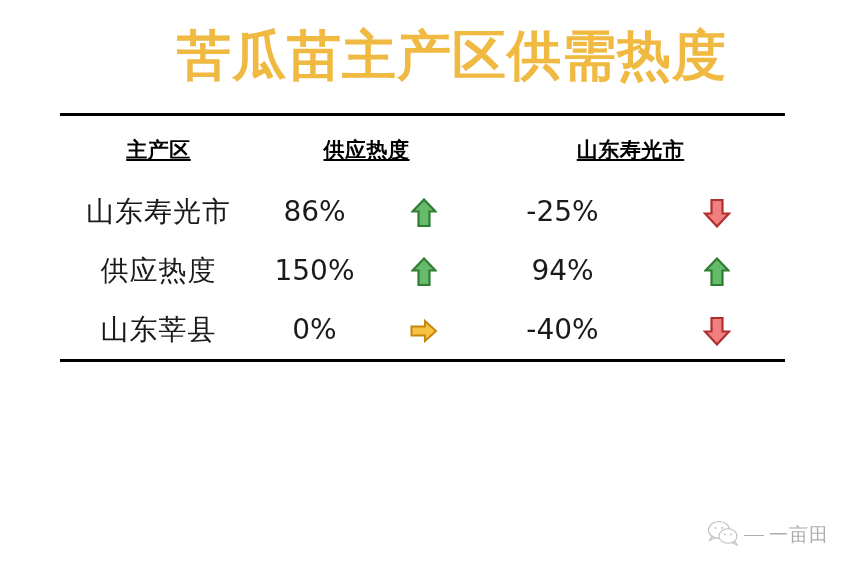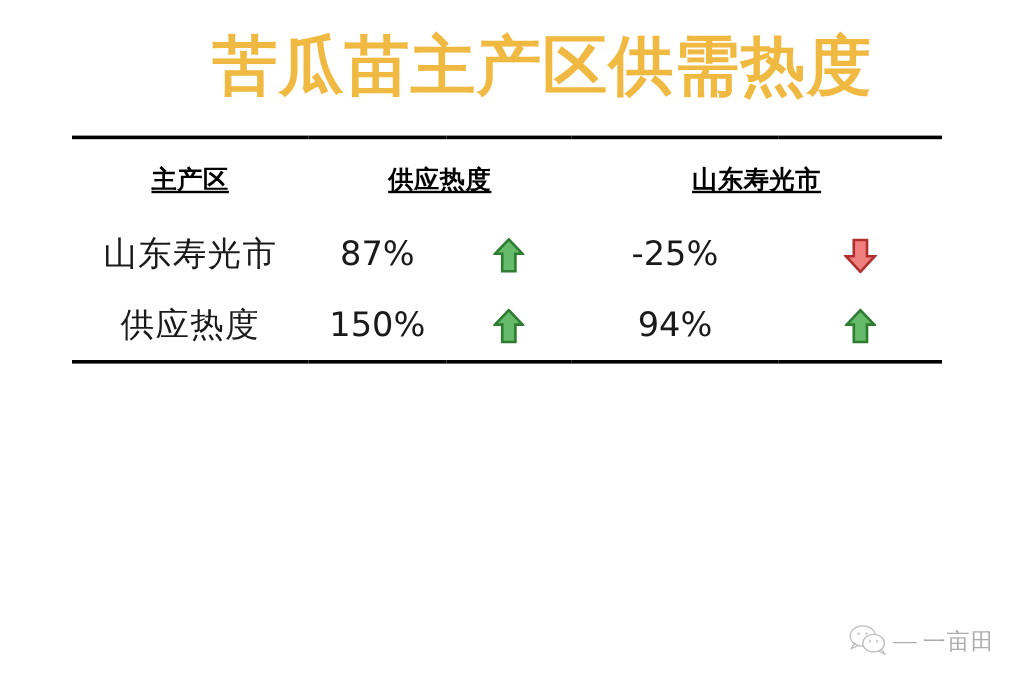--- a/index.html
+++ b/index.html
@@ -128,38 +128,49 @@
     <thead>
       <tr>
         <th>主产区</th>
         <th colspan="2">供应热度</th>
         <th colspan="2">山东寿光市</th>
       </tr>
     </thead>
     <tbody id="table-body">
         <tr>
           <td class="region-cell">山东寿光市</td>
-          <td class="value-cell">87%</td>
+          <td class="value-cell">86%</td>
           <td><span class="arrow-icon"><svg width="26" height="30" viewBox="0 0 26 30" aria-hidden="true">
                 <path d="M13 1.5 L24.5 13.5 L18.5 13.5 L18.5 28 L7.5 28 L7.5 13.5 L1.5 13.5 Z" fill="#66BB6A" stroke="#2E7D32" stroke-width="2.2" stroke-linejoin="miter"></path>
               </svg></span></td>
           <td class="value-cell">-25%</td>
           <td><span class="arrow-icon"><svg width="28" height="30" viewBox="0 0 28 30" aria-hidden="true">
                 <path d="M14 28.5 L2 15.5 L8.5 15.5 L8.5 2 L19.5 2 L19.5 15.5 L26 15.5 Z" fill="#F08080" stroke="#B03030" stroke-width="2.2" stroke-linejoin="miter"></path>
               </svg></span></td>
         </tr>
         <tr>
           <td class="region-cell">供应热度</td>
           <td class="value-cell">150%</td>
           <td><span class="arrow-icon"><svg width="26" height="30" viewBox="0 0 26 30" aria-hidden="true">
                 <path d="M13 1.5 L24.5 13.5 L18.5 13.5 L18.5 28 L7.5 28 L7.5 13.5 L1.5 13.5 Z" fill="#66BB6A" stroke="#2E7D32" stroke-width="2.2" stroke-linejoin="miter"></path>
               </svg></span></td>
           <td class="value-cell">94%</td>
           <td><span class="arrow-icon"><svg width="26" height="30" viewBox="0 0 26 30" aria-hidden="true">
                 <path d="M13 1.5 L24.5 13.5 L18.5 13.5 L18.5 28 L7.5 28 L7.5 13.5 L1.5 13.5 Z" fill="#66BB6A" stroke="#2E7D32" stroke-width="2.2" stroke-linejoin="miter"></path>
+              </svg></span></td>
+        </tr>
+        <tr>
+          <td class="region-cell">山东莘县</td>
+          <td class="value-cell">0%</td>
+          <td><span class="arrow-icon"><svg width="30" height="24" viewBox="0 0 30 24" aria-hidden="true">
+                <path d="M27 12 L16 2 L16 7.5 L2.5 7.5 L2.5 16.5 L16 16.5 L16 22 Z" fill="#F5C242" stroke="#C8860D" stroke-width="2" stroke-linejoin="miter"></path>
+              </svg></span></td>
+          <td class="value-cell">-40%</td>
+          <td><span class="arrow-icon"><svg width="28" height="30" viewBox="0 0 28 30" aria-hidden="true">
+                <path d="M14 28.5 L2 15.5 L8.5 15.5 L8.5 2 L19.5 2 L19.5 15.5 L26 15.5 Z" fill="#F08080" stroke="#B03030" stroke-width="2.2" stroke-linejoin="miter"></path>
               </svg></span></td>
         </tr>
       </tbody>
   </table>
 </div>
 
 <div id="watermark">
   <span>
     <svg width="36" height="28" viewBox="0 0 36 28" aria-hidden="true">
       <ellipse cx="13" cy="11" rx="10.5" ry="8.5" fill="none" stroke="#a6a6a6" stroke-width="1.1"></ellipse>

